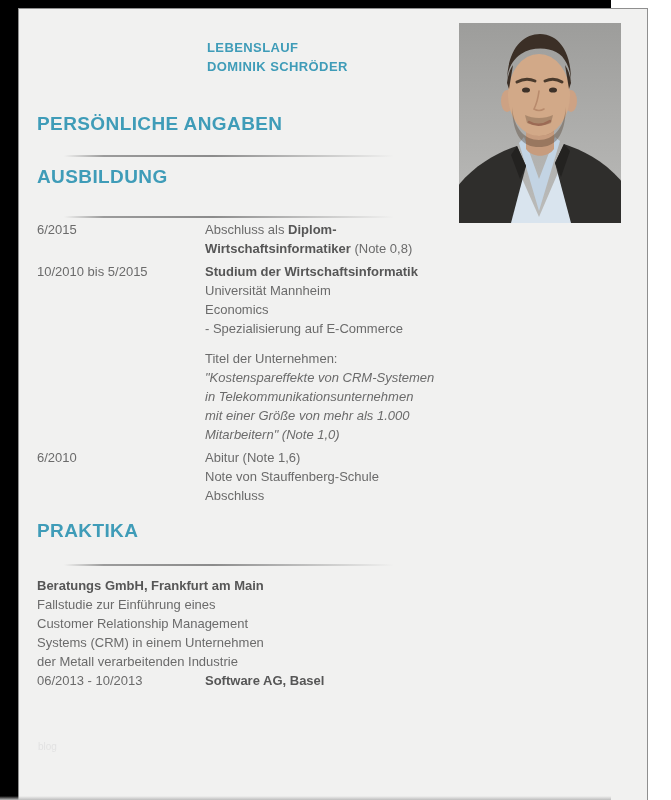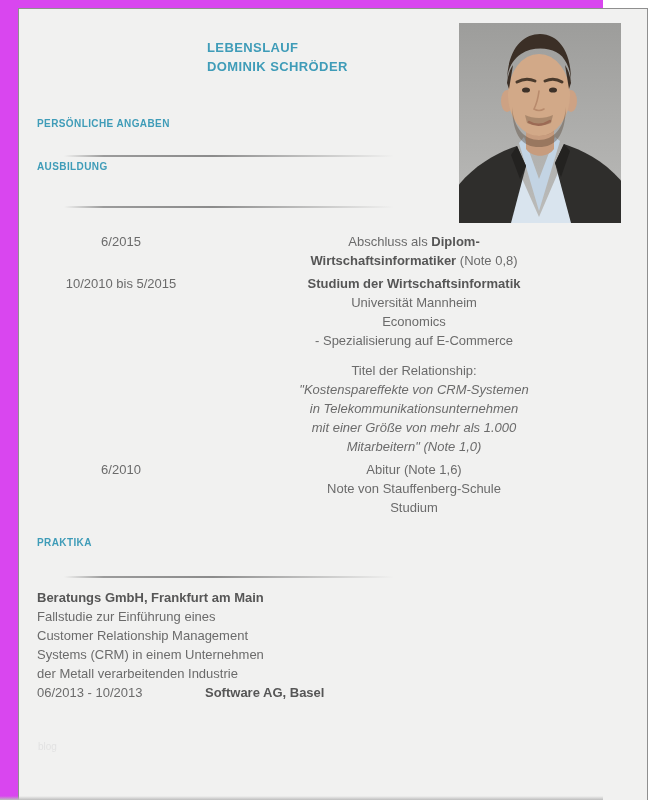--- a/index.html
+++ b/index.html
@@ -1,54 +1,54 @@
 <!DOCTYPE html>
 <html lang="de"><head>
 <meta charset="utf-8">
 <style>
   html,body{margin:0;padding:0;}
   body{
     width:671px;height:800px;overflow:hidden;background:#ffffff;
     font-family:"Liberation Sans",sans-serif;
   }
-  .page{position:relative;width:603px;height:800px;background:#d946ef;}
+  .page{position:relative;width:603px;height:800px;background:#000000;padding-left:8px;}
   .frame{
     position:absolute;left:18px;top:8px;width:630px;height:812px;
     box-sizing:border-box;border:1px solid #8f8f8f;border-bottom:none;
     background:#f1f1f0;
   }
   .content{
     position:relative;padding:0 24px 0 18px;
     color:#6b6b6b;font-size:13px;line-height:19px;
   }
   .doc-title{
     margin:29px 0 0 170px;color:#3f9cb8;font-weight:bold;
     font-size:13px;line-height:19px;letter-spacing:.4px;
   }
   .section-heading{
-    color:#3f9cb8;font-weight:bold;font-size:10px;line-height:18px;
+    color:#3f9cb8;font-weight:bold;font-size:19px;line-height:18px;
     letter-spacing:.4px;
   }
   .h-personal{margin-top:39px;}
-  .h-education{margin-top:1px;}
+  .h-education{margin-top:11px;}
   .h-internships{margin-top:17px;}
   .divider{
     height:2px;margin-left:27px;width:330px;
     background:linear-gradient(to right,
       rgba(150,150,150,0) 0%,
       rgba(140,140,140,.85) 12%,
       rgba(128,128,128,.9) 45%,
       rgba(160,160,160,0) 100%);
   }
   .d1{margin-top:22px;}
   .d2{margin-top:30px;}
   .d3{margin-top:24px;}
   .personal{margin-top:16px;}
   .personal .row{line-height:22px;}
-  .edu{margin-top:24px;text-align:center;}
+  .edu{margin-top:2px;}
   .prak{margin-top:10px;}
   .row{display:flex;align-items:flex-start;}
   .cell-l{width:168px;flex:none;}
   .cell-r{flex:1;min-width:0;}
   .line{white-space:nowrap;}
   .b{font-weight:bold;color:#565656;}
   .i{font-style:italic;}
   .gap{margin-top:11px;}
   .mt4{margin-top:4px;}
   .photo{
@@ -140,34 +140,34 @@
           </div>
         </div>
 
         <div class="row mt4">
           <div class="cell-l">10/2010 bis 5/2015</div>
           <div class="cell-r">
             <div class="line b">Studium der Wirtschaftsinformatik</div>
             <div class="line">Universität Mannheim</div>
             <div class="line">Economics</div>
             <div class="line">- Spezialisierung auf E-Commerce</div>
-            <div class="line gap">Titel der Relationship:</div>
+            <div class="line gap">Titel der Unternehmen:</div>
             <div class="line i">"Kostenspareffekte von CRM-Systemen</div>
             <div class="line i">in Telekommunikationsunternehmen</div>
             <div class="line i">mit einer Größe von mehr als 1.000</div>
             <div class="line i">Mitarbeitern" (Note 1,0)</div>
           </div>
         </div>
 
         <div class="row mt4">
           <div class="cell-l">6/2010</div>
           <div class="cell-r">
             <div class="line">Abitur (Note 1,6)</div>
             <div class="line">Note von Stauffenberg-Schule</div>
-            <div class="line">Studium</div>
+            <div class="line">Abschluss</div>
           </div>
         </div>
 
       </div>
 
       <div class="section-heading h-internships">PRAKTIKA</div>
       <div class="divider d3"></div>
 
       <div class="prak">
 

